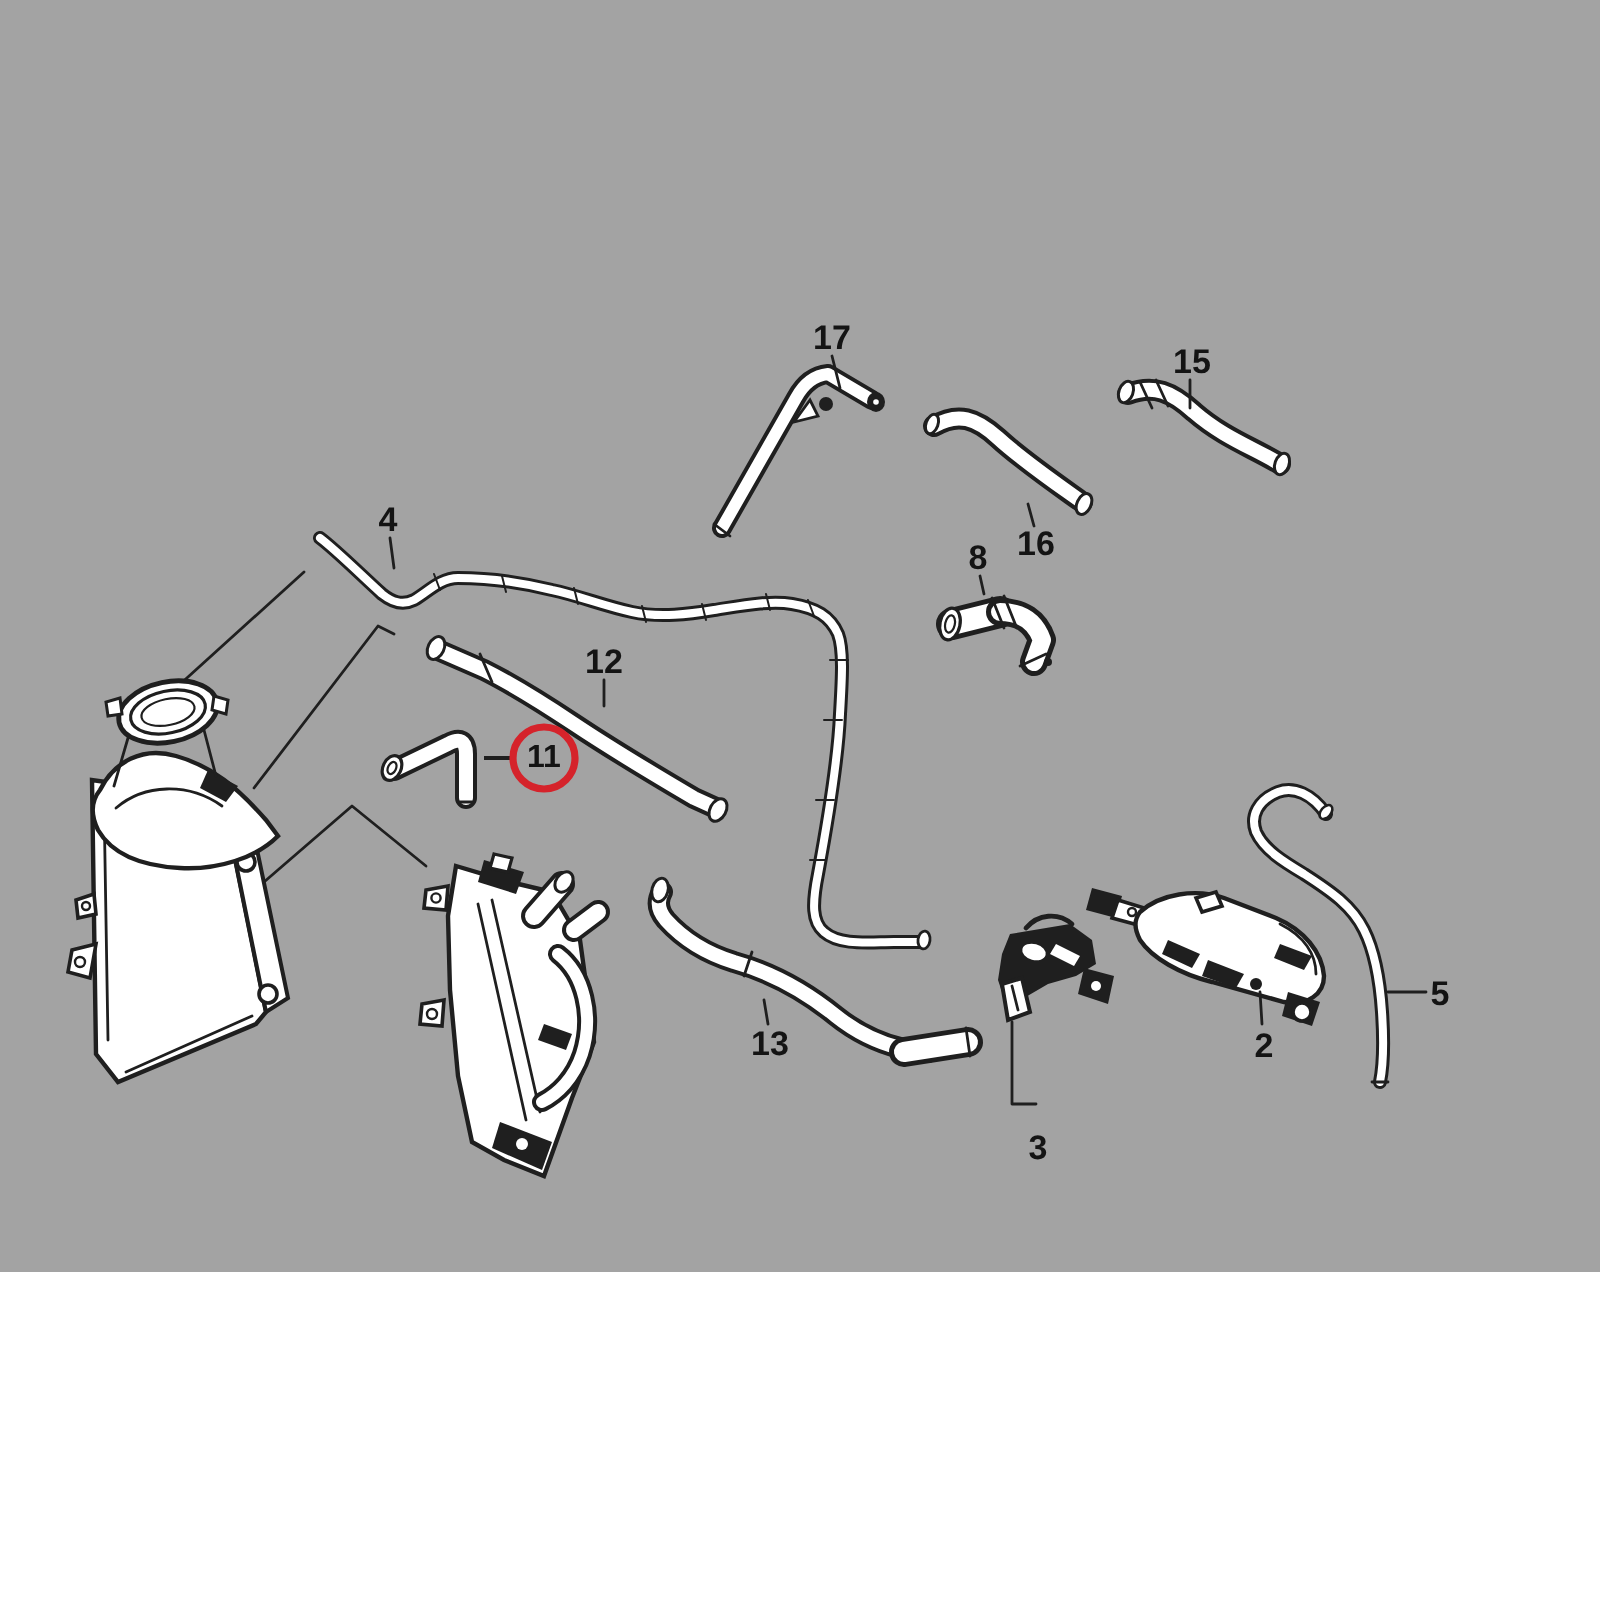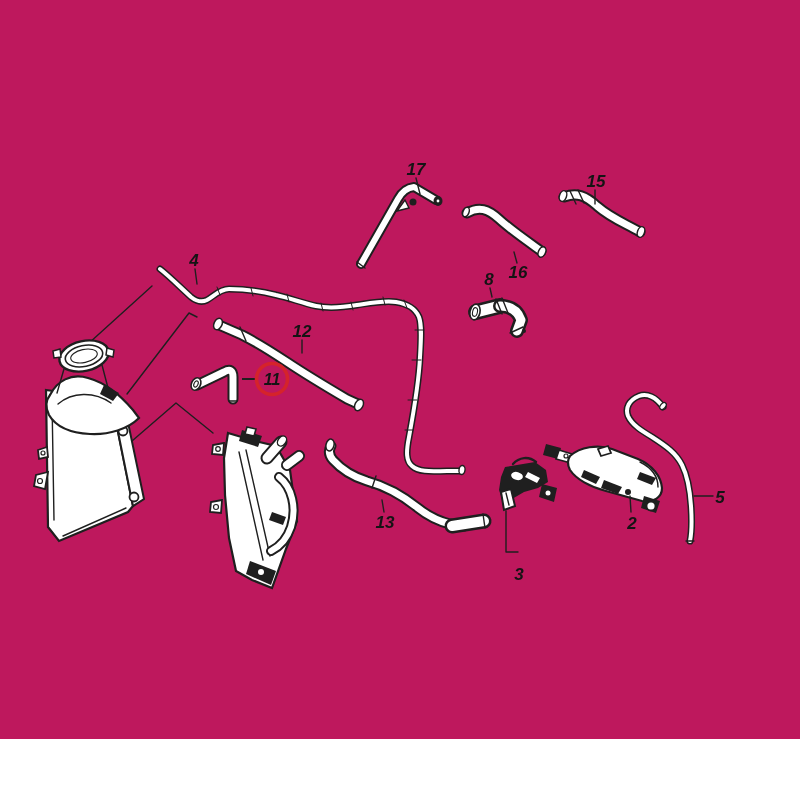--- a/index.html
+++ b/index.html
@@ -6,24 +6,23 @@
     margin: 0;
     padding: 0;
     width: 800px;
     height: 800px;
     background: #ffffff;
     font-family: "Liberation Sans", sans-serif;
   }
   #stage {
     position: relative;
     width: 800px;
-    height: 739px;
-    background: #be185d;
+    height: 636px;
+    background: #a3a3a3;
     overflow: hidden;
-    font-style: italic;
   }
   svg { display: block; }
   
   .o { fill: none; stroke: #1f1f1f; stroke-linecap: round; stroke-linejoin: round; }
   .i { fill: none; stroke: #ffffff; stroke-linecap: round; stroke-linejoin: round; }
   .thin { fill: none; stroke: #1f1f1f; stroke-width: 1.4; stroke-linecap: round; stroke-linejoin: round; }
   .tick { fill: none; stroke: #1f1f1f; stroke-width: 1; stroke-linecap: round; }
   .w { fill: #ffffff; stroke: #1f1f1f; }
   .fillb { fill: #1f1f1f; stroke: none; }
   .lbl {

